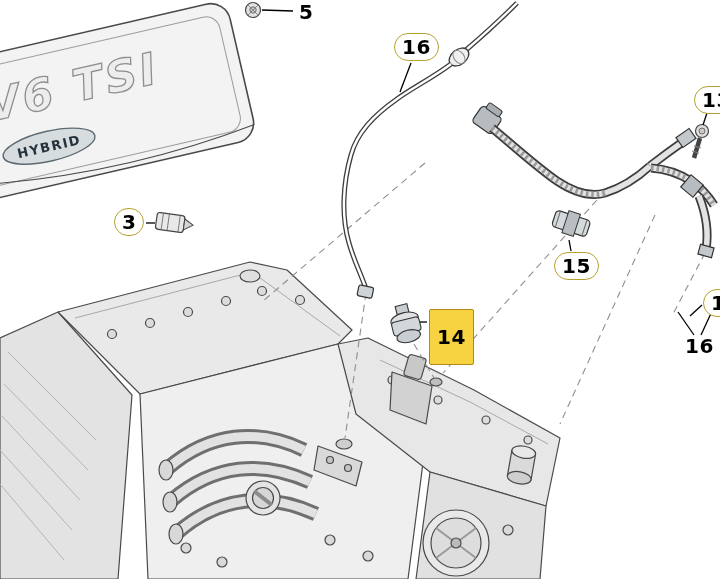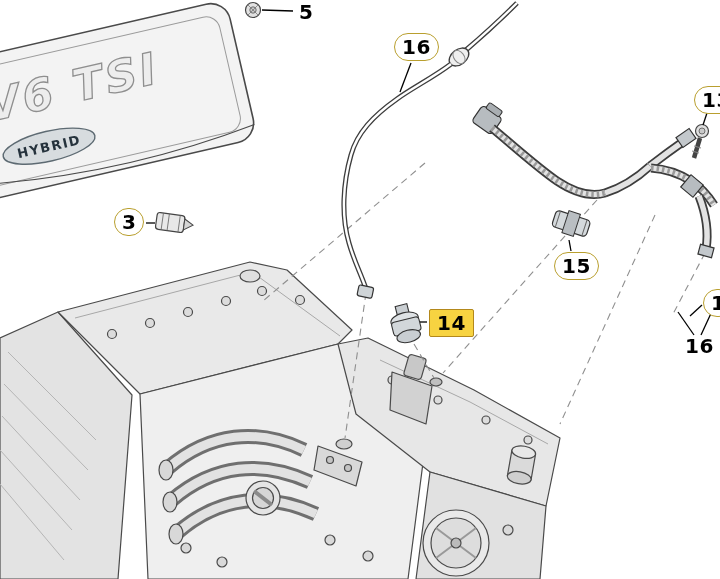--- a/index.html
+++ b/index.html
@@ -12,21 +12,21 @@
   .callout{
     position:absolute;font-size:20px;font-weight:bold;color:#000;
     line-height:1;letter-spacing:.5px;user-select:none;z-index:6;cursor:pointer;
     font-family:"DejaVu Sans", sans-serif;
   }
   .callout.plain{padding:2px 2px}
   .callout.boxed{
     border:1.5px solid #b99f2e;padding:3px 7px;background:#ffffff;border-radius:14px;
   }
   .callout.highlight{
-    border:1.5px solid #b3881b;padding:3px 7px;background:#f7d341;border-radius:2px;
+    border:1.5px solid #b3881b;padding:17px 7px;background:#f7d341;border-radius:2px;
   }
 </style>
 </head>
 <body>
 
 <div id="stage">
 
 <svg id="diagram-svg" width="720" height="579" viewBox="0 0 720 579">
 
   <g>

